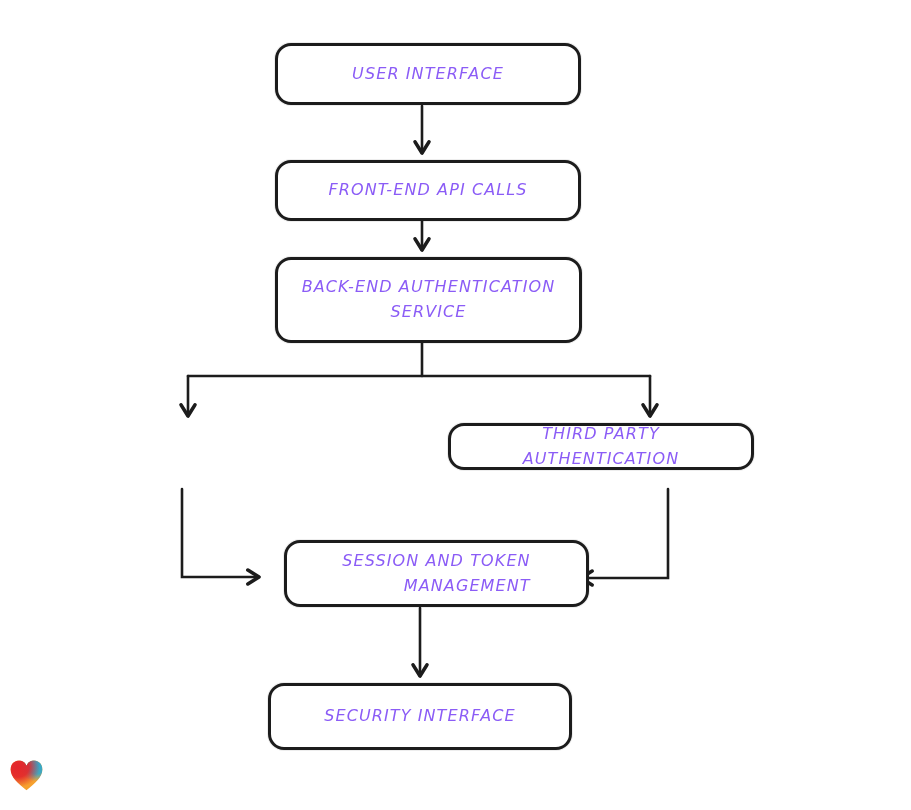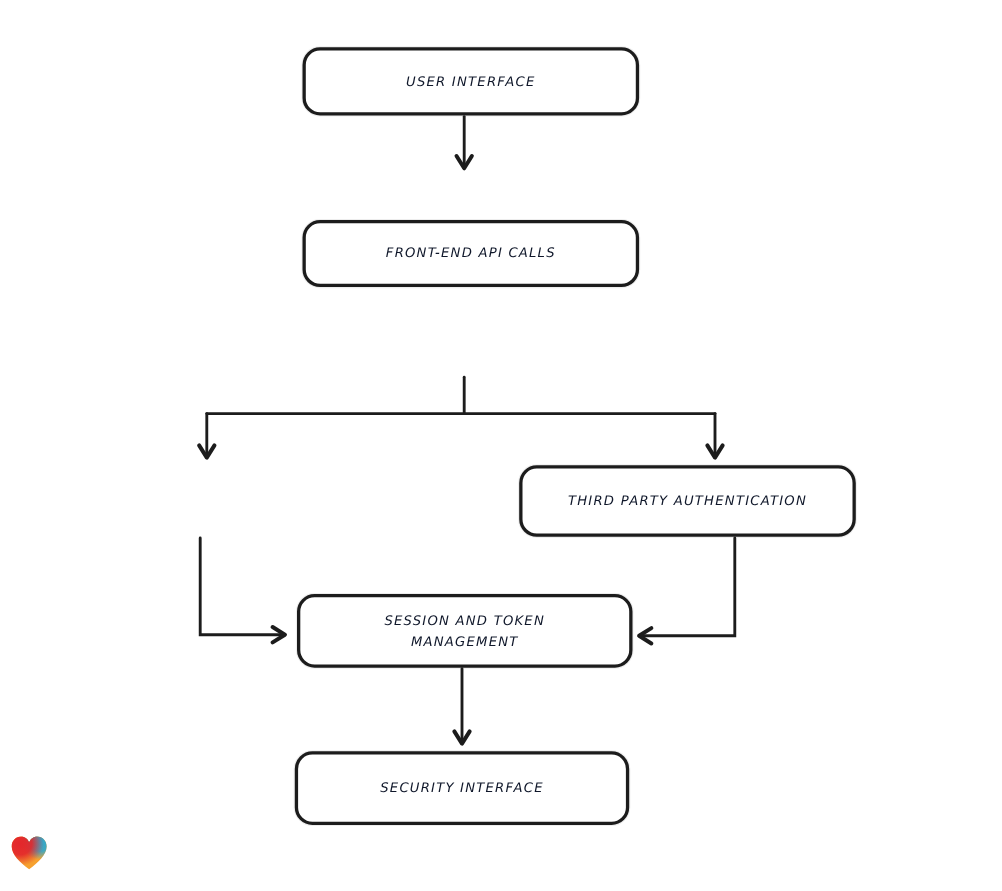--- a/index.html
+++ b/index.html
@@ -30,24 +30,24 @@
     border: 3.5px solid #1c1c1c;
     border-radius: 16px;
     display: flex;
     align-items: center;
     justify-content: center;
     text-align: center;
     box-shadow: 0 0 0 1px rgba(28,28,28,0.08);
   }
   .node-label {
     font-style: italic;
-    font-size: 12px;
+    font-size: 16px;
     letter-spacing: 1.1px;
     line-height: 1.55;
-    color: #0f172a;
+    color: #8b5cf6;
     white-space: pre-line;
     padding: 0 14px;
   }
   .brand-logo {
     position: absolute;
     left: 9px;
     top: 759px;
     width: 35px;
     height: 33px;
   }
@@ -81,31 +81,35 @@
       <path d="M668,489 L668,578 L581,578" marker-end="url(#arrowV)"></path>
 
       <path d="M420,608 L420,676" marker-end="url(#arrowV)"></path>
     </g>
   </svg>
 
   <div class="node" style="left:275px; top:43px; width:306px; height:62px;">
     <span class="node-label">USER INTERFACE</span>
   </div>
 
-  <div class="node" style="left:275px; top:160px; width:306px; height:61px;margin-top:40px;">
+  <div class="node" style="left:275px; top:160px; width:306px; height:61px;">
     <span class="node-label">FRONT-END API CALLS</span>
   </div>
 
+  <div class="node" style="left:275px; top:257px; width:307px; height:86px;">
+    <span class="node-label">BACK-END AUTHENTICATION
+SERVICE</span>
+  </div>
 
 
-  <div class="node" style="left:472px; top:423px; width:306px; height:65px;">
+  <div class="node" style="left:448px; top:423px; width:306px; height:47px;">
     <span class="node-label">THIRD PARTY AUTHENTICATION</span>
   </div>
 
-  <div class="node" style="left:270px; top:540px; width:305px; height:67px;">
+  <div class="node" style="left:284px; top:540px; width:305px; height:67px;text-align:right;">
     <span class="node-label">SESSION AND TOKEN
 MANAGEMENT</span>
   </div>
 
   <div class="node" style="left:268px; top:683px; width:304px; height:67px;">
     <span class="node-label">SECURITY INTERFACE</span>
   </div>
 
   <svg class="brand-logo" viewBox="0 0 32 30" xmlns="http://www.w3.org/2000/svg">
     <defs>

